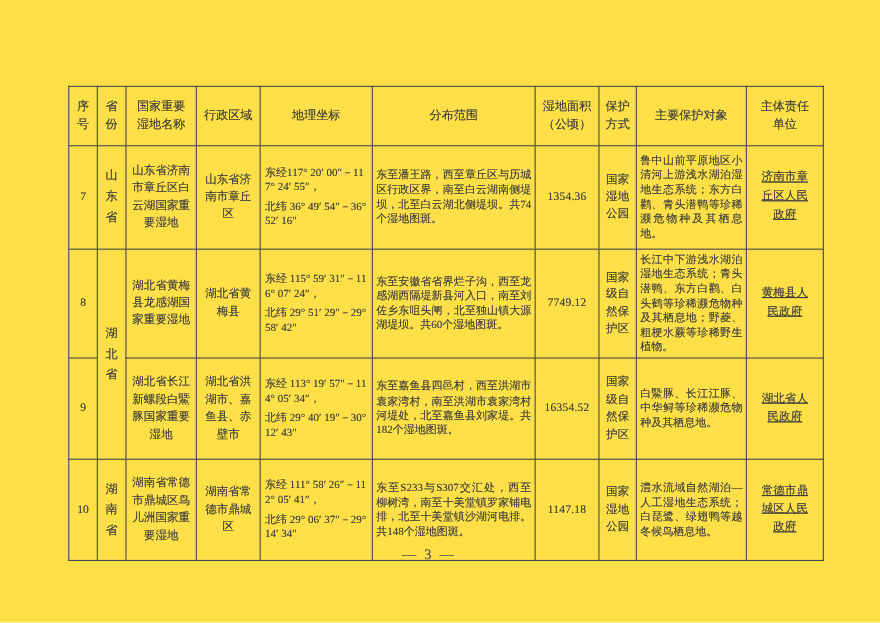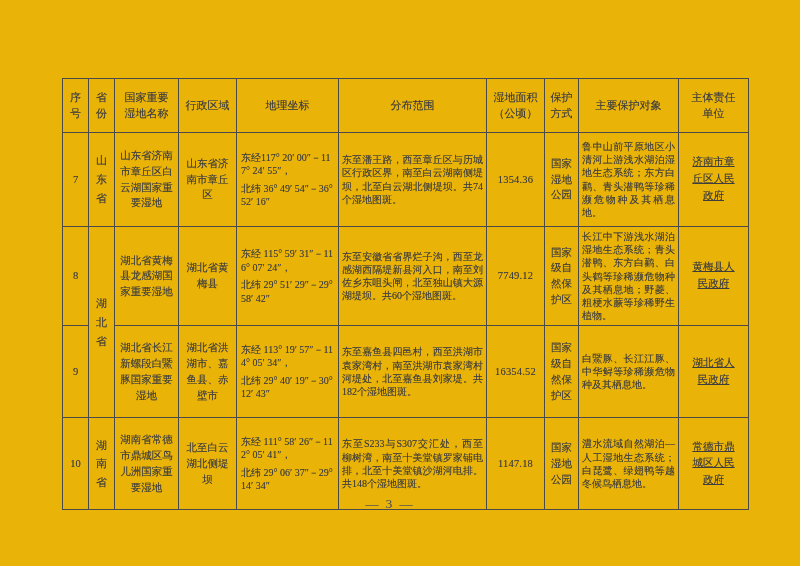--- a/index.html
+++ b/index.html
@@ -2,21 +2,21 @@
 <html><head>
 <meta charset="utf-8">
 <style>
   html,body{margin:0;padding:0;background:#ffffff;}
   body{
     width:800px;height:566px;position:relative;
     font-family:"Liberation Serif","DejaVu Serif",serif;
     color:#3b3b3b;
     -webkit-font-smoothing:antialiased;
   }
-  .page{position:absolute;inset:0;background:#eab308;overflow:hidden;}
+  .page{position:absolute;inset:0;background:#fde047;overflow:hidden;}
   table.wetlands{
     position:absolute;left:62px;top:78px;width:686px;
     border-collapse:collapse;table-layout:fixed;
   }
   th,td{
     border:1px solid #4a4a4a;
     font-weight:normal;
     vertical-align:middle;
     text-align:center;
     word-break:break-all;
@@ -145,21 +145,21 @@
             <div class="resp-inner">湖北省人民政府</div>
           </td>
       </tr>
 
       <tr class="r3">
         <td class="num">10</td>
         <td>
             <div class="vert">湖南省</div>
           </td>
         <td class="name">湖南省常德市鼎城区鸟儿洲国家重要湿地</td>
-        <td class="region">北至白云湖北侧堤坝</td>
+        <td class="region">湖南省常德市鼎城区</td>
         <td class="coords">
           <div class="coord">东经 111° 58′ 26″－112° 05′ 41″，</div>
           <div class="coord">北纬 29° 06′ 37″－29° 14′ 34″</div>
         </td>
         <td class="range">东至S233与S307交汇处，西至柳树湾，南至十美堂镇罗家铺电排，北至十美堂镇沙湖河电排。共148个湿地图斑。</td>
         <td class="area">1147.18</td>
         <td>
             <div class="prot-inner">国家湿地公园</div>
           </td>
         <td class="objects">澧水流域自然湖泊—人工湿地生态系统；白琵鹭、绿翅鸭等越冬候鸟栖息地。</td>

